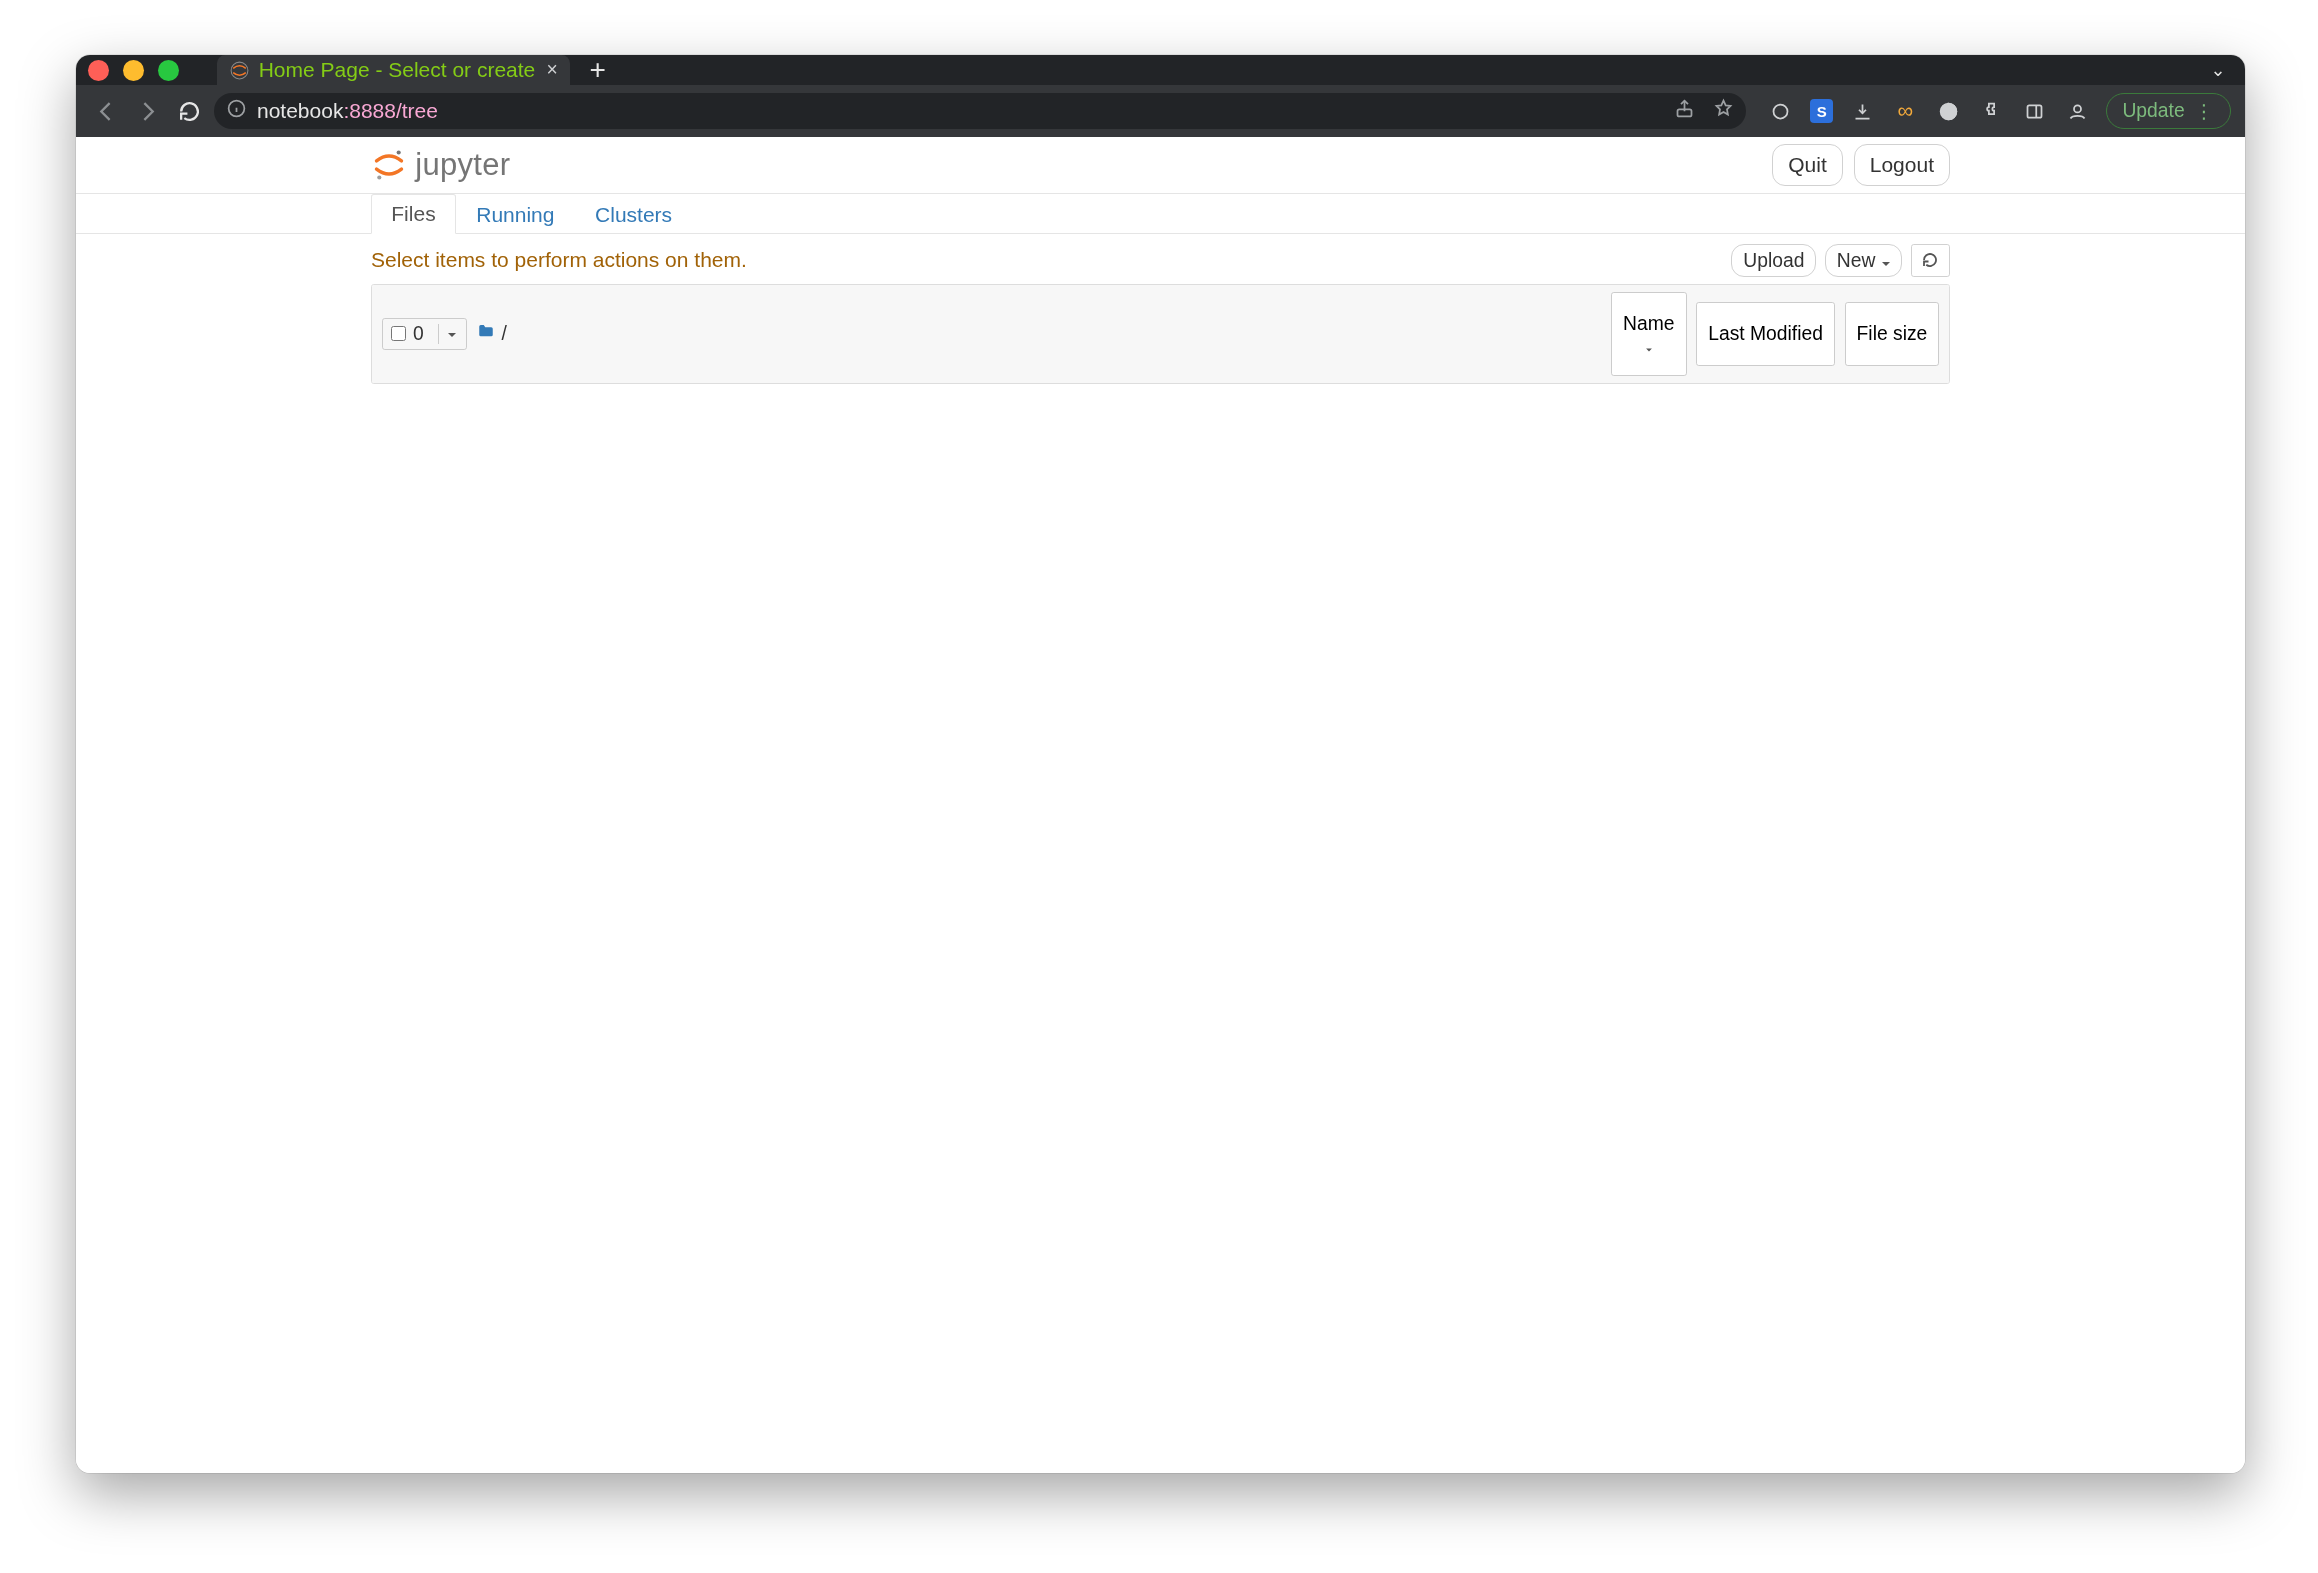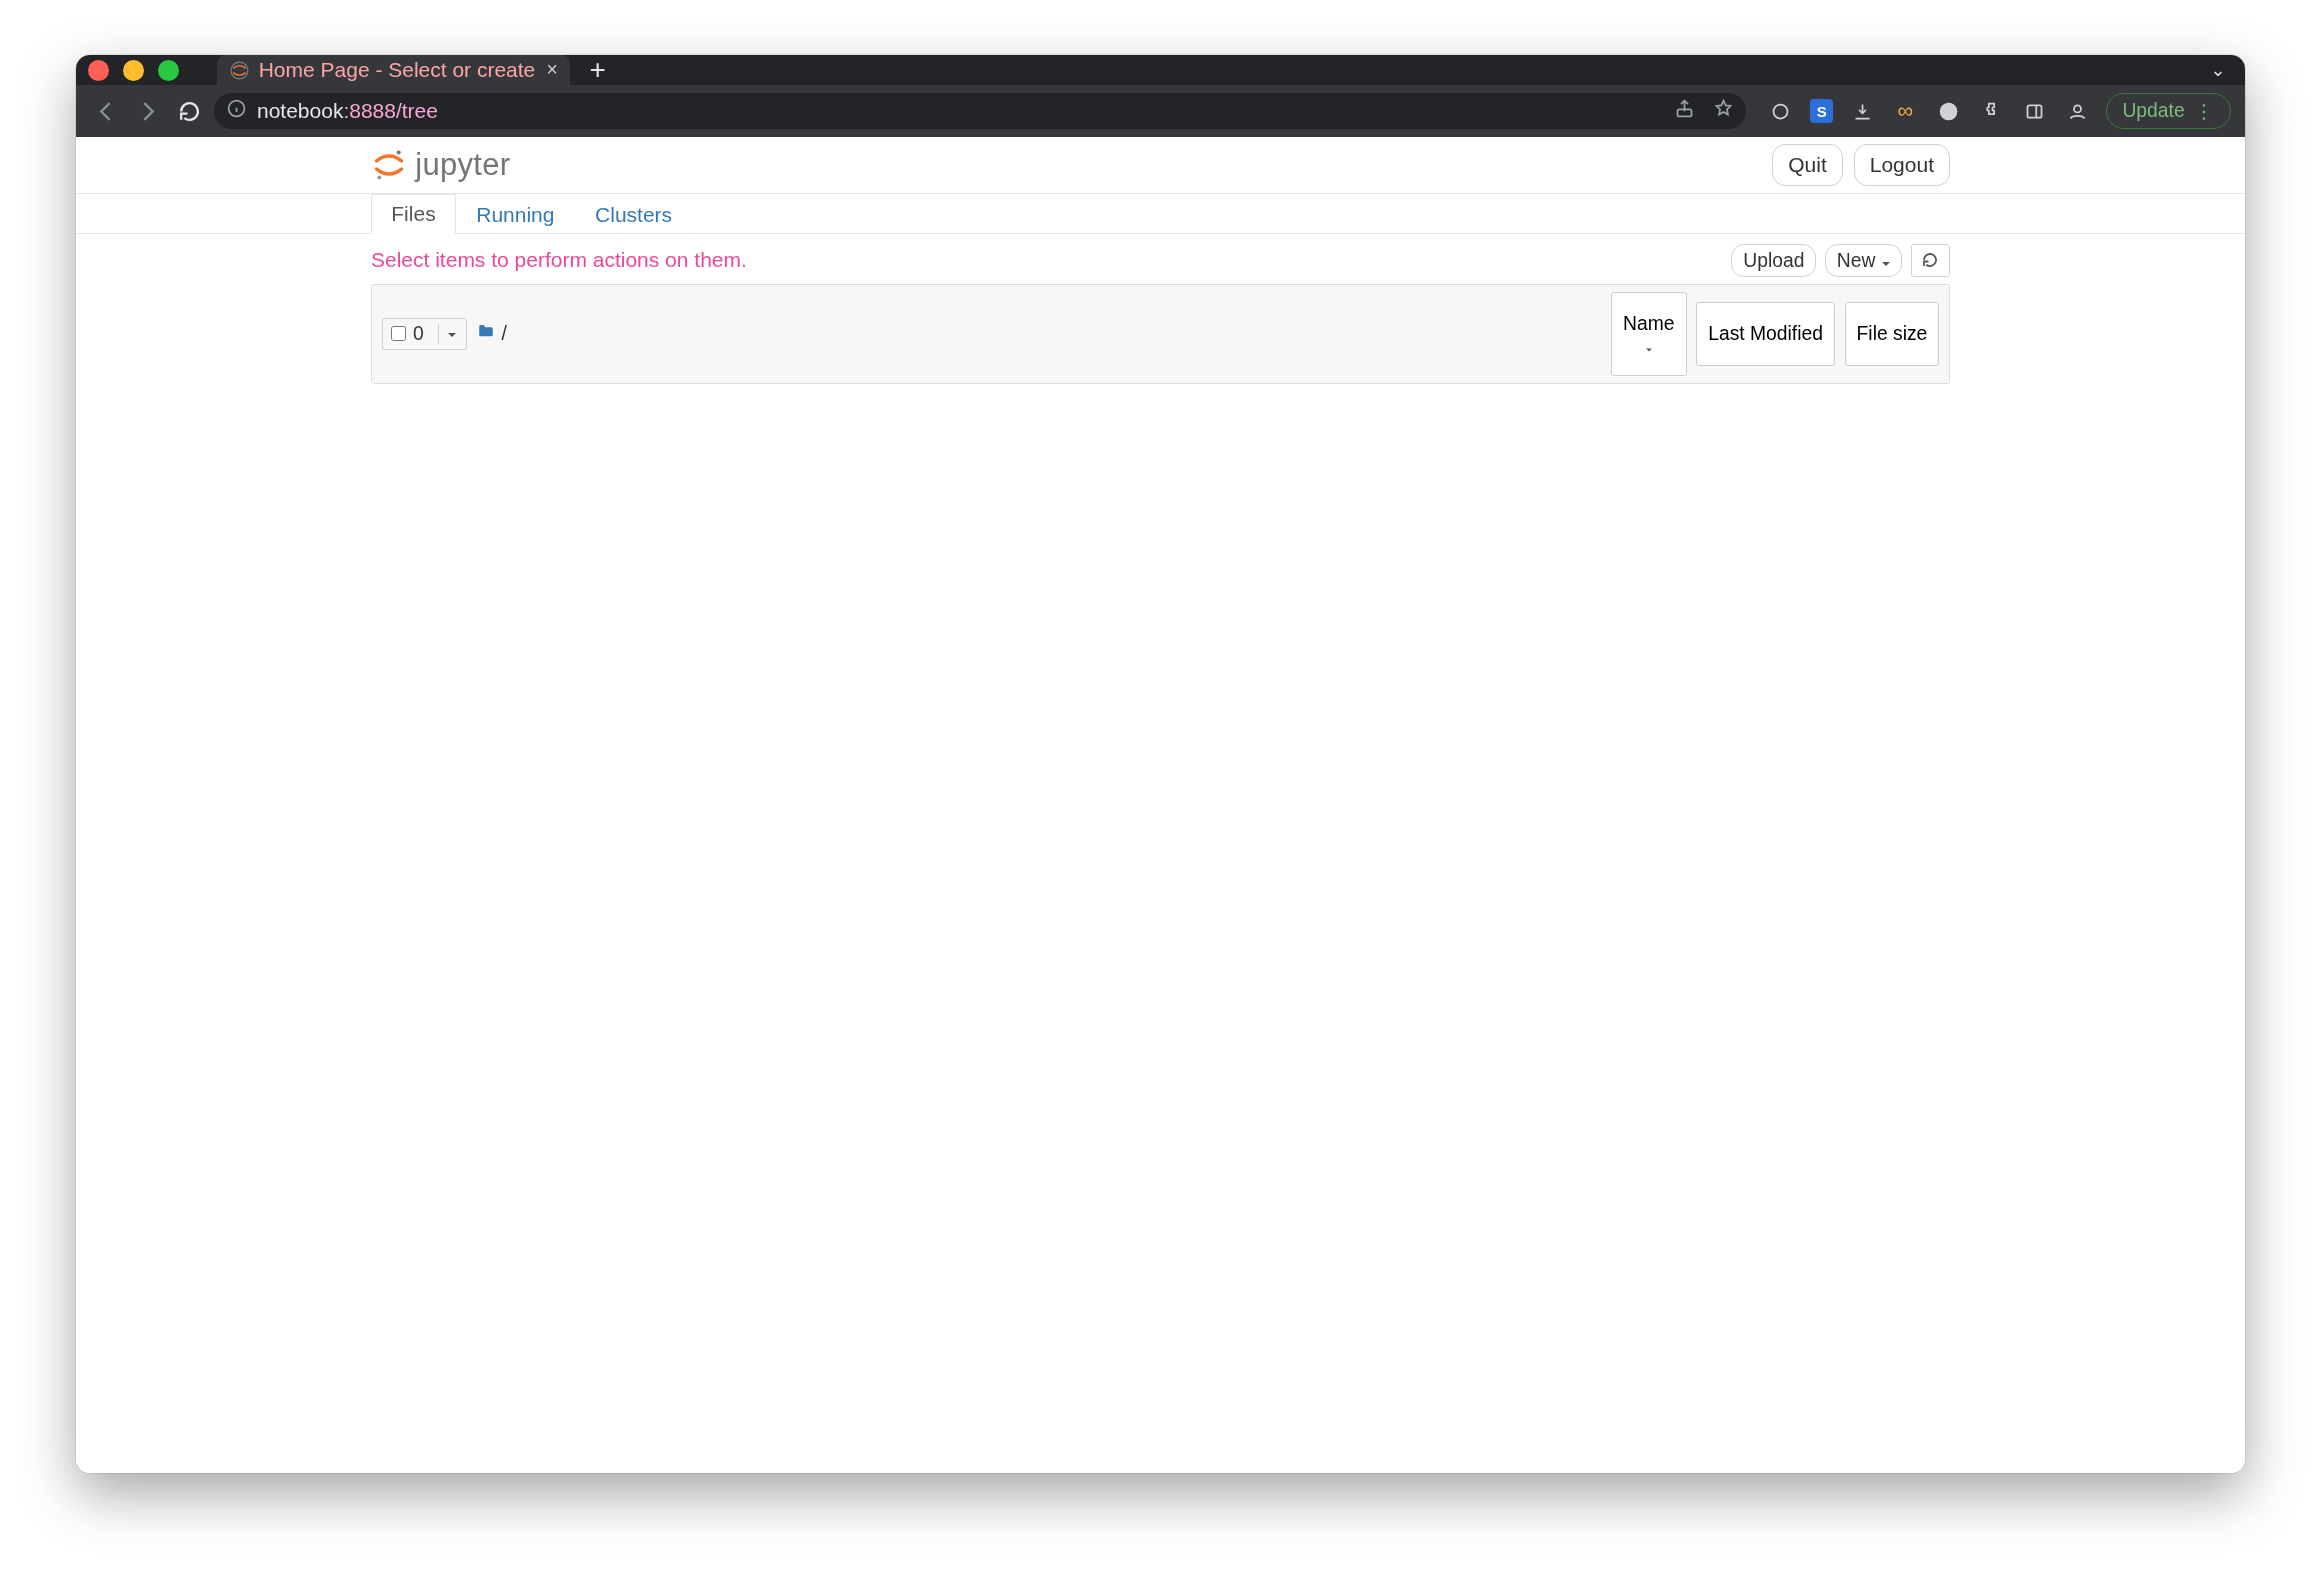--- a/index.html
+++ b/index.html
@@ -39,21 +39,21 @@
     height: 30px;
     border-radius: 8.3px 8.3px 0 0;
     padding: 0 9.7px 0 12.4px;
     margin-left: 16.6px;
     min-width: 325px;
     color: #e6e6e6;
     font-size: 9pt;
     gap: 8.3px;
     overflow: hidden;
   }
-  .tab .tab-title { white-space: nowrap; overflow: hidden; text-overflow: ellipsis; flex: 1; font-size: 21px; color:#fca5a5; }
+  .tab .tab-title { white-space: nowrap; overflow: hidden; text-overflow: ellipsis; flex: 1; font-size: 21px; color:#84cc16; }
   .tab .favicon {
     width: 21px; height: 21px; position: relative;
   }
   .tab .favicon svg { width: 21px; height: 21px; }
   .tab .tab-close { color:#cfd1d3; font-size: 19.3px; line-height: 1; cursor: pointer; padding:0 2.8px;}
   .new-tab-btn { color:#e6e6e6; font-size: 28px; margin-left: 19.3px; line-height: 1; cursor:pointer;}
   .tabstrip .chev-down { position:absolute; right:19.3px; color:#e6e6e6; font-size:18px; cursor:pointer;}
 
   .toolbar {
     height: 52px;
@@ -138,21 +138,21 @@
   .jtab.active {
     color:#555;
     border:0.7px solid #e5e5e5;
     border-bottom:0.7px solid #fff;
     border-radius:2.8px 2.8px 0 0;
     background:#fff;
   }
 
   .content { width:1579px; margin: 0 auto; }
   .actionsrow { display:flex; align-items:center; margin:9.7px 0 7px;}
-  .hint { font-size:21px; color:#ec4899; }
+  .hint { font-size:21px; color:#a16207; }
   .actionsrow .spacer { flex:1; }
   .btn-group { display:flex; gap:8.3px; }
   .btn.caret::after { content:""; display:inline-block; margin-left:7px; border:4.1px solid transparent; border-top-color:#555; position:relative; top:2.8px;}
   .icon-btn {
     border:0.7px solid #d1d1d1; background:#fff; padding:4.1px 9.7px; border-radius:2.8px; cursor:pointer;
     display:flex; align-items:center; justify-content:center;
   }
   .icon-btn svg { width:18px; height:18px; stroke:#555; fill:none; stroke-width:2.4;}
 
   .listpanel { border:0.7px solid #ddd; border-radius:2.8px; overflow:hidden; }

